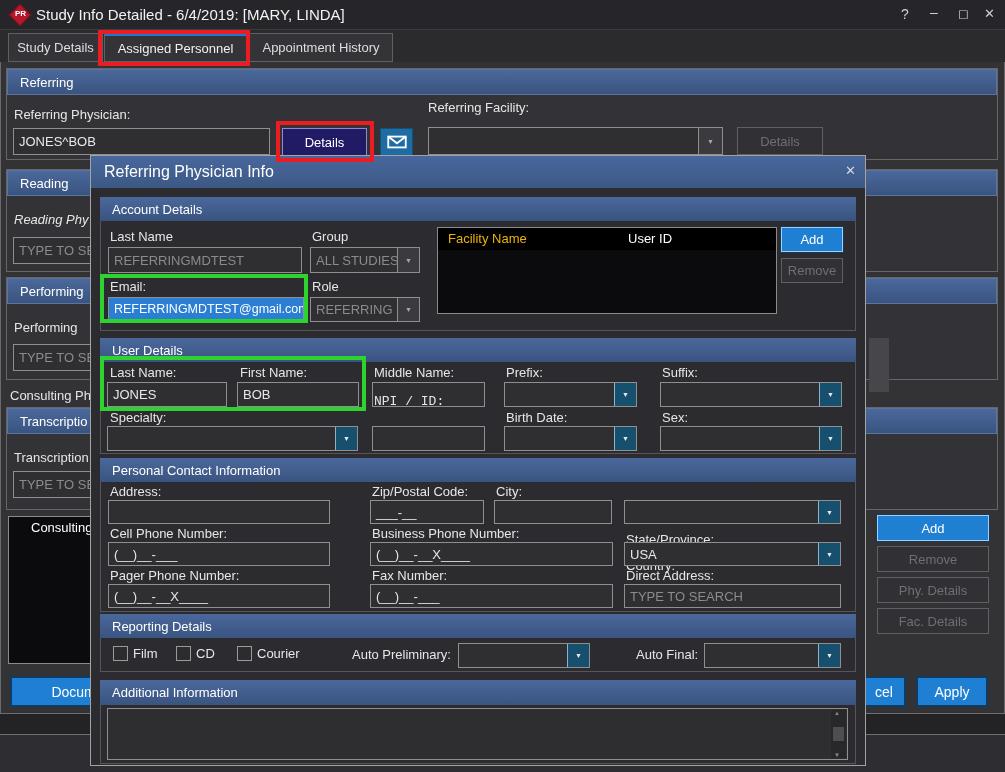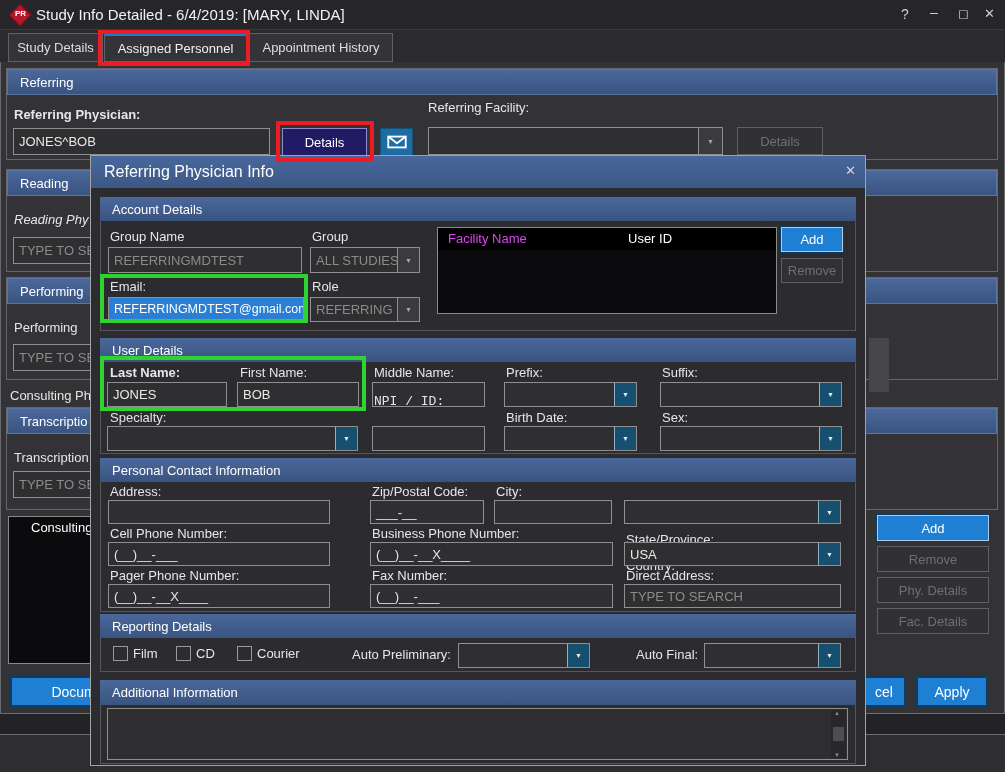--- a/index.html
+++ b/index.html
@@ -21,21 +21,21 @@
      justify-content:center;font-size:7px;box-sizing:border-box;}
   .arrow-blue{background:#17506f;border:1px solid #8fb2c8;color:#e8e8e8;}
   .arrow-gray{background:#3b3b3f;border:1px solid #8f8f8f;color:#a8a8a8;}
   .chk{position:absolute;width:15px;height:15px;background:#2c2c2f;border:1px solid #9a9a9a;box-sizing:border-box;}
   .hlr{position:absolute;border:4px solid #ec1c24;z-index:40;box-sizing:border-box;}
   .hlg{position:absolute;border:4px solid #2fd32f;z-index:40;box-sizing:border-box;}
   .group{position:absolute;border:1px solid #55555a;box-sizing:border-box;background:#2c2c30;}
   .ghdr{position:absolute;left:-1px;top:-1px;right:-1px;height:24px;background:linear-gradient(#4a689b,#3a5480);
      color:#fff;font-size:13px;display:flex;align-items:center;padding-left:12px;box-sizing:border-box;}
   .blackbox{background:#0b0b0d;border:1px solid #8a8a8a;box-sizing:border-box;}
-  .bold{font-weight:bold;}
+  .bold{font-weight:normal;}
   .sel{background:#2a7fd4;color:#fff;}
 </style>
 </head>
 <body>
 
 <div id="root">
 
   <div class="abs" style="left:0;top:0;width:1005px;height:30px;background:#26262a;border-bottom:1px solid #3c3c40;">
     <div class="abs" style="left:12px;top:7px;width:16px;height:16px;background:#b5182b;border:1px solid #7a0f1d;transform:rotate(45deg);"></div>
     <span class="abs" style="left:15px;top:9px;color:#fff;font-size:8px;font-weight:bold;">PR</span>
@@ -117,42 +117,42 @@
 
   <div class="abs" style="left:90px;top:155px;width:776px;height:611px;background:#2c2c30;border:1px solid #a3a3a3;"></div>
   <div class="abs" style="left:91px;top:156px;width:774px;height:32px;background:linear-gradient(#48679c,#3c5884);display:flex;align-items:center;">
     <span style="color:#fff;font-size:16px;padding-left:13px;">Referring Physician Info</span>
   </div>
   <span class="L" style="left:845px;top:163px;color:#d8d8d8;font-size:13px;">✕</span>
 
   <div class="group" style="left:100px;top:197px;width:756px;height:134px;">
     <div class="ghdr">Account Details</div>
   </div>
-  <span class="L" style="left:110px;top:229px;">Group Name</span>
+  <span class="L" style="left:110px;top:229px;">Last Name</span>
   <div class="I" style="left:108px;top:247px;width:194px;height:26px;">
       <span class="gray">REFERRINGMDTEST</span>
     </div>
   <span class="L" style="left:312px;top:229px;">Group</span>
   <div class="I" style="left:310px;top:247px;width:110px;height:26px;">
       <span class="gray">ALL STUDIES</span>
     <span class="arrow arrow-gray">▼</span>
   </div>
   <span class="L" style="left:110px;top:279px;">Email:</span>
   <div class="I sel" style="left:108px;top:297px;width:196px;height:23px;font-size:12.5px;">
       <span>REFERRINGMDTEST@gmail.com</span>
     </div>
   <span class="L" style="left:312px;top:279px;">Role</span>
   <div class="I" style="left:310px;top:297px;width:110px;height:25px;">
       <span class="gray">REFERRING MD</span>
     <span class="arrow arrow-gray">▼</span>
   </div>
 
   <div class="abs blackbox" style="left:437px;top:227px;width:340px;height:87px;">
     <div style="position:absolute;left:0;top:0;right:0;height:22px;background:#000;">
-      <span style="position:absolute;left:10px;top:3px;color:#d946ef;font-size:13px;">Facility Name</span>
+      <span style="position:absolute;left:10px;top:3px;color:#eab308;font-size:13px;">Facility Name</span>
       <span style="position:absolute;left:190px;top:3px;color:#fff;font-size:13px;">User ID</span>
     </div>
   </div>
   <div class="btn btn-blue" style="left:781px;top:227px;width:62px;height:25px;">Add</div>
   <div class="btn btn-dis" style="left:781px;top:258px;width:62px;height:25px;">Remove</div>
 
   <div class="group" style="left:100px;top:338px;width:756px;height:116px;">
     <div class="ghdr">User Details</div>
   </div>
   <span class="L bold" style="left:110px;top:365px;">Last Name:</span>

